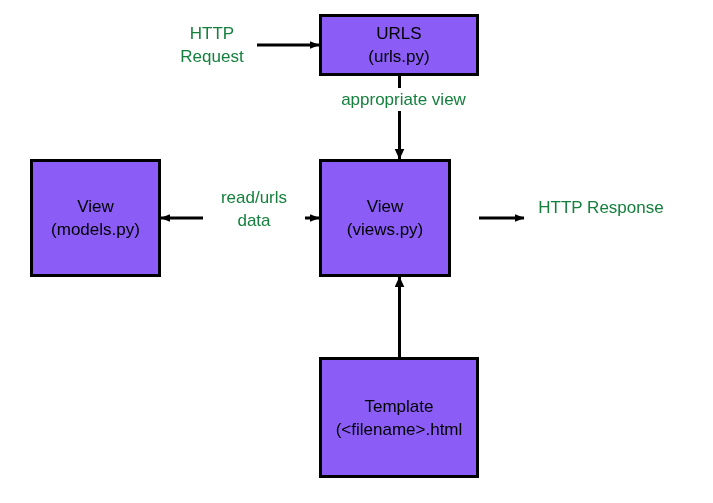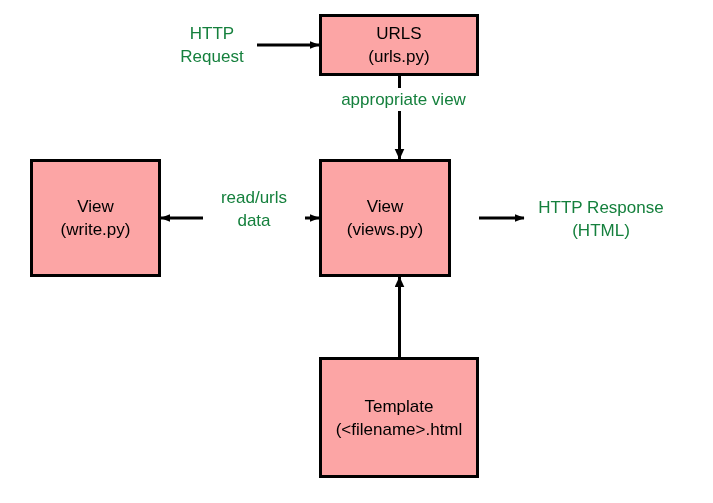--- a/index.html
+++ b/index.html
@@ -12,21 +12,21 @@
     width: 713px;
     height: 503px;
     background: #ffffff;
     font-family: "Liberation Sans", sans-serif;
     overflow: hidden;
   }
   .node {
     position: absolute;
     box-sizing: border-box;
     border: 3px solid #000000;
-    background: #fca5a5;
+    background: #8b5cf6;
     display: flex;
     flex-direction: column;
     align-items: center;
     justify-content: center;
     z-index: 3;
   }
   .node .line1,
   .node .line2 {
     font-size: 17px;
     line-height: 23px;
@@ -104,21 +104,21 @@
     </g>
   </svg>
 
   <div class="node" style="left:319px; top:14px; width:160px; height:62px;">
     <span class="line1">URLS</span>
     <span class="line2">(urls.py)</span>
   </div>
 
   <div class="node" style="left:30px; top:159px; width:131px; height:118px;">
     <span class="line1">View</span>
-    <span class="line2">(write.py)</span>
+    <span class="line2">(models.py)</span>
   </div>
 
   <div class="node" style="left:319px; top:159px; width:132px; height:118px;">
     <span class="line1">View</span>
     <span class="line2">(views.py)</span>
   </div>
 
   <div class="node" style="left:319px; top:357px; width:160px; height:121px;">
     <span class="line1">Template</span>
     <span class="line2">(&lt;filename&gt;.html</span>
@@ -133,16 +133,15 @@
     <span class="l2">appropriate view</span>
   </div>
 
   <div class="label boxed-bg" style="left:203px; top:186px; width:94px;">
     <span class="l1">read/urls</span>
     <span class="l2">data</span>
   </div>
 
   <div class="label" style="left:531px; top:196px; width:140px;">
     <span class="l1">HTTP Response</span>
-    <span class="l2">(HTML)</span>
   </div>
 
 </div>
 
 </body></html>

